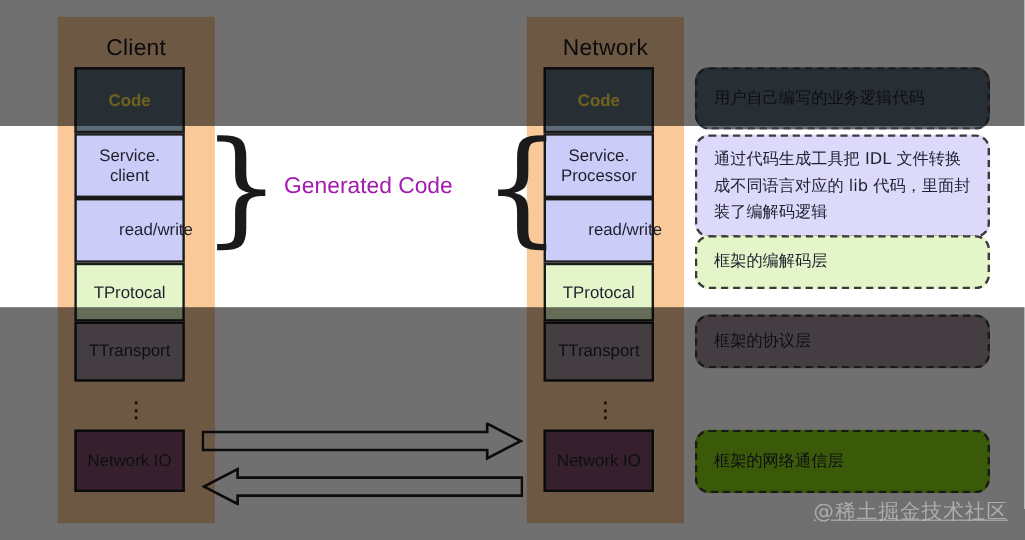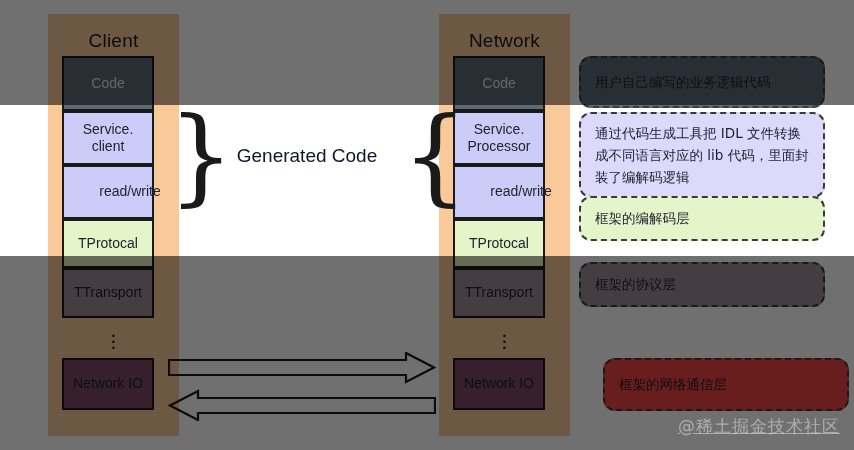--- a/index.html
+++ b/index.html
@@ -39,21 +39,21 @@
     box-sizing:border-box;
     display:flex;
     align-items:center;
     justify-content:center;
     text-align:center;
     font-size:14px;
     color:#1f1f2e;
     line-height:1.25;
     padding:0 2px;
   }
-  .cell.code{background:#5c6b76;color:#e5e5e5;}
+  .cell.code{background:#5c6b76;color:#fde047;font-weight:bold;}
   .cell.svc{background:#ccccf8;}
   .cell.rw{background:#ccccf8;padding-left:46px;}
   .cell.proto{background:#e3f5c9;}
   .cell.trans{background:#9b8e98;}
   .cell.netio{background:#7d4a66;}
 
   .dots{
     position:absolute;
     left:0;right:0;
     text-align:center;
@@ -64,21 +64,21 @@
   }
   .dots span{display:block;}
 
   
   .gen-label{
     position:absolute;
     left:222px;top:145px;
     width:170px;
     text-align:center;
     font-size:19px;
-    color:#0f172a;
+    color:#a21caf;
   }
   .brace{
     position:absolute;
     color:#1a1a1a;
     font-size:104px;
     line-height:1;
     font-family:"DejaVu Serif",serif;
     font-weight:300;
   }
 
@@ -98,21 +98,21 @@
     padding:8px 14px;
     font-size:13.5px;
     line-height:1.65;
     color:#1f1f2e;
     font-family:"DejaVu Sans","Liberation Sans",sans-serif;
   }
   .note.n-code{background:#5c6b76;}
   .note.n-gen{background:#ddd9fb;}
   .note.n-proto{background:#e3f5c9;}
   .note.n-trans{background:#9b8e98;}
-  .note.n-net{background:#ef4444;margin-left:24px;}
+  .note.n-net{background:#84cc16;}
 
   
   .dim{
     position:absolute;
     left:0;width:854px;
     background:rgba(0,0,0,.56);
     pointer-events:none;
   }
   #dim-top{top:0;height:105px;}
   #dim-bottom{top:256px;height:194px;}

